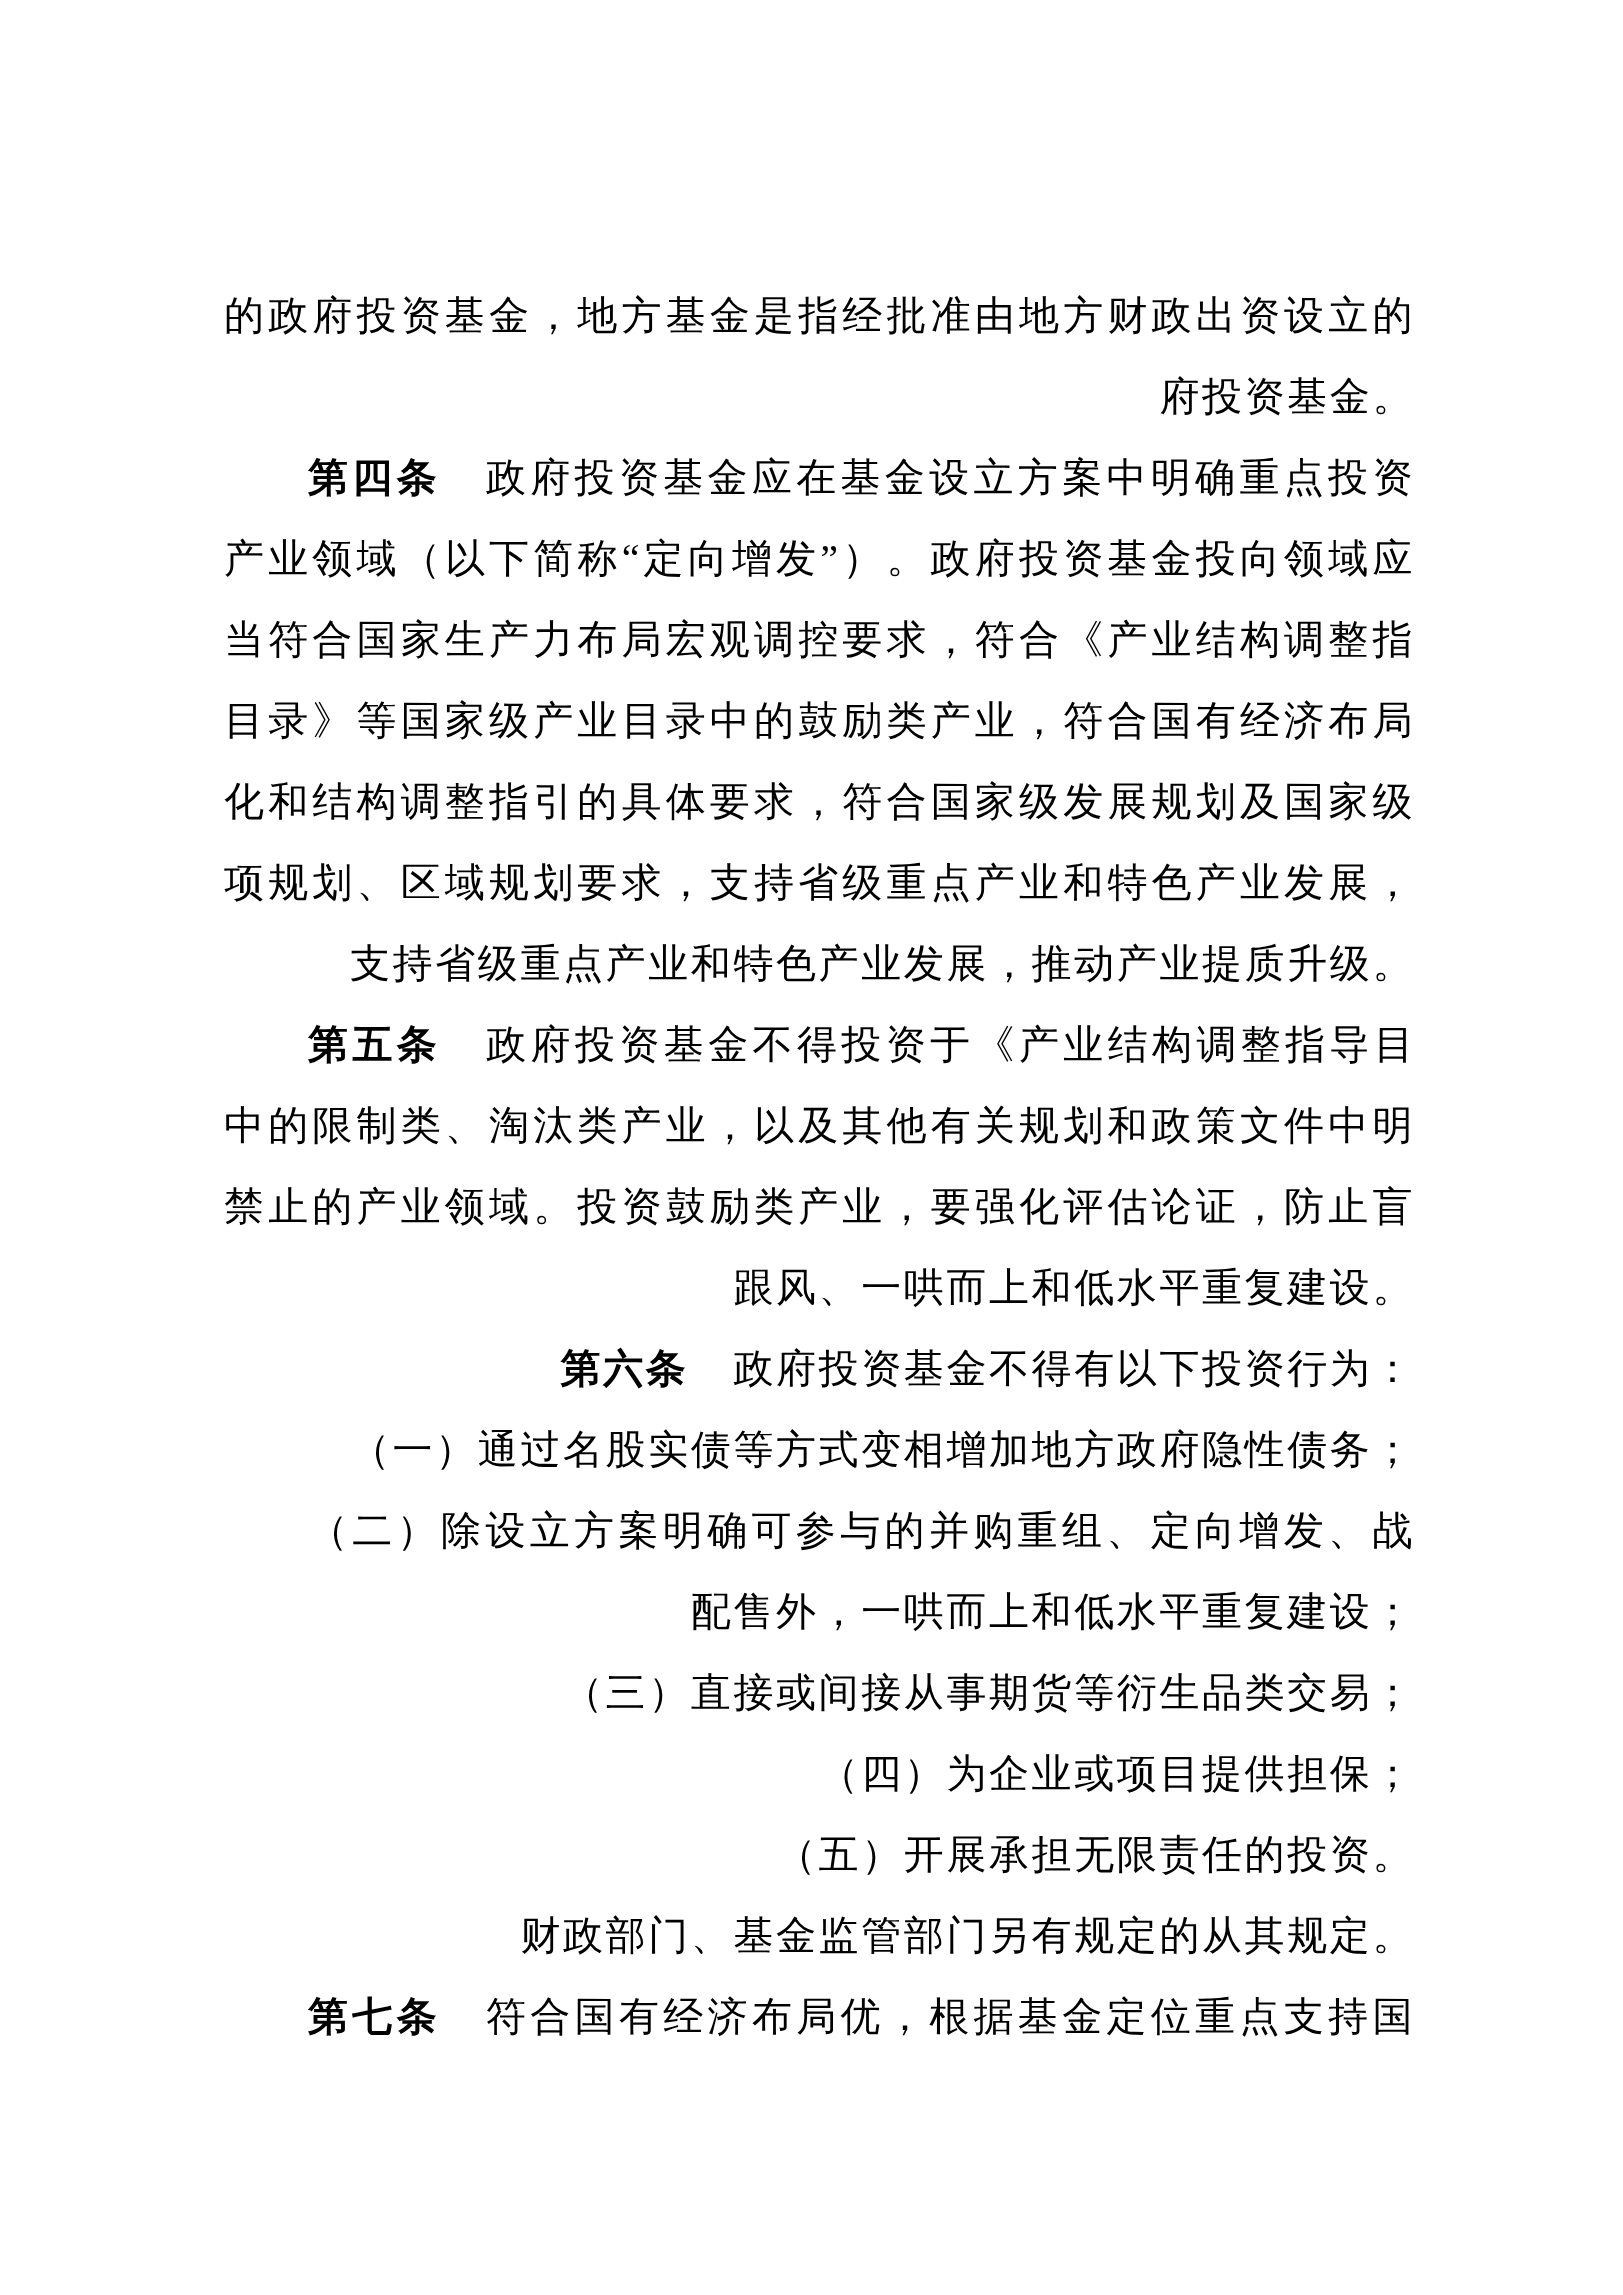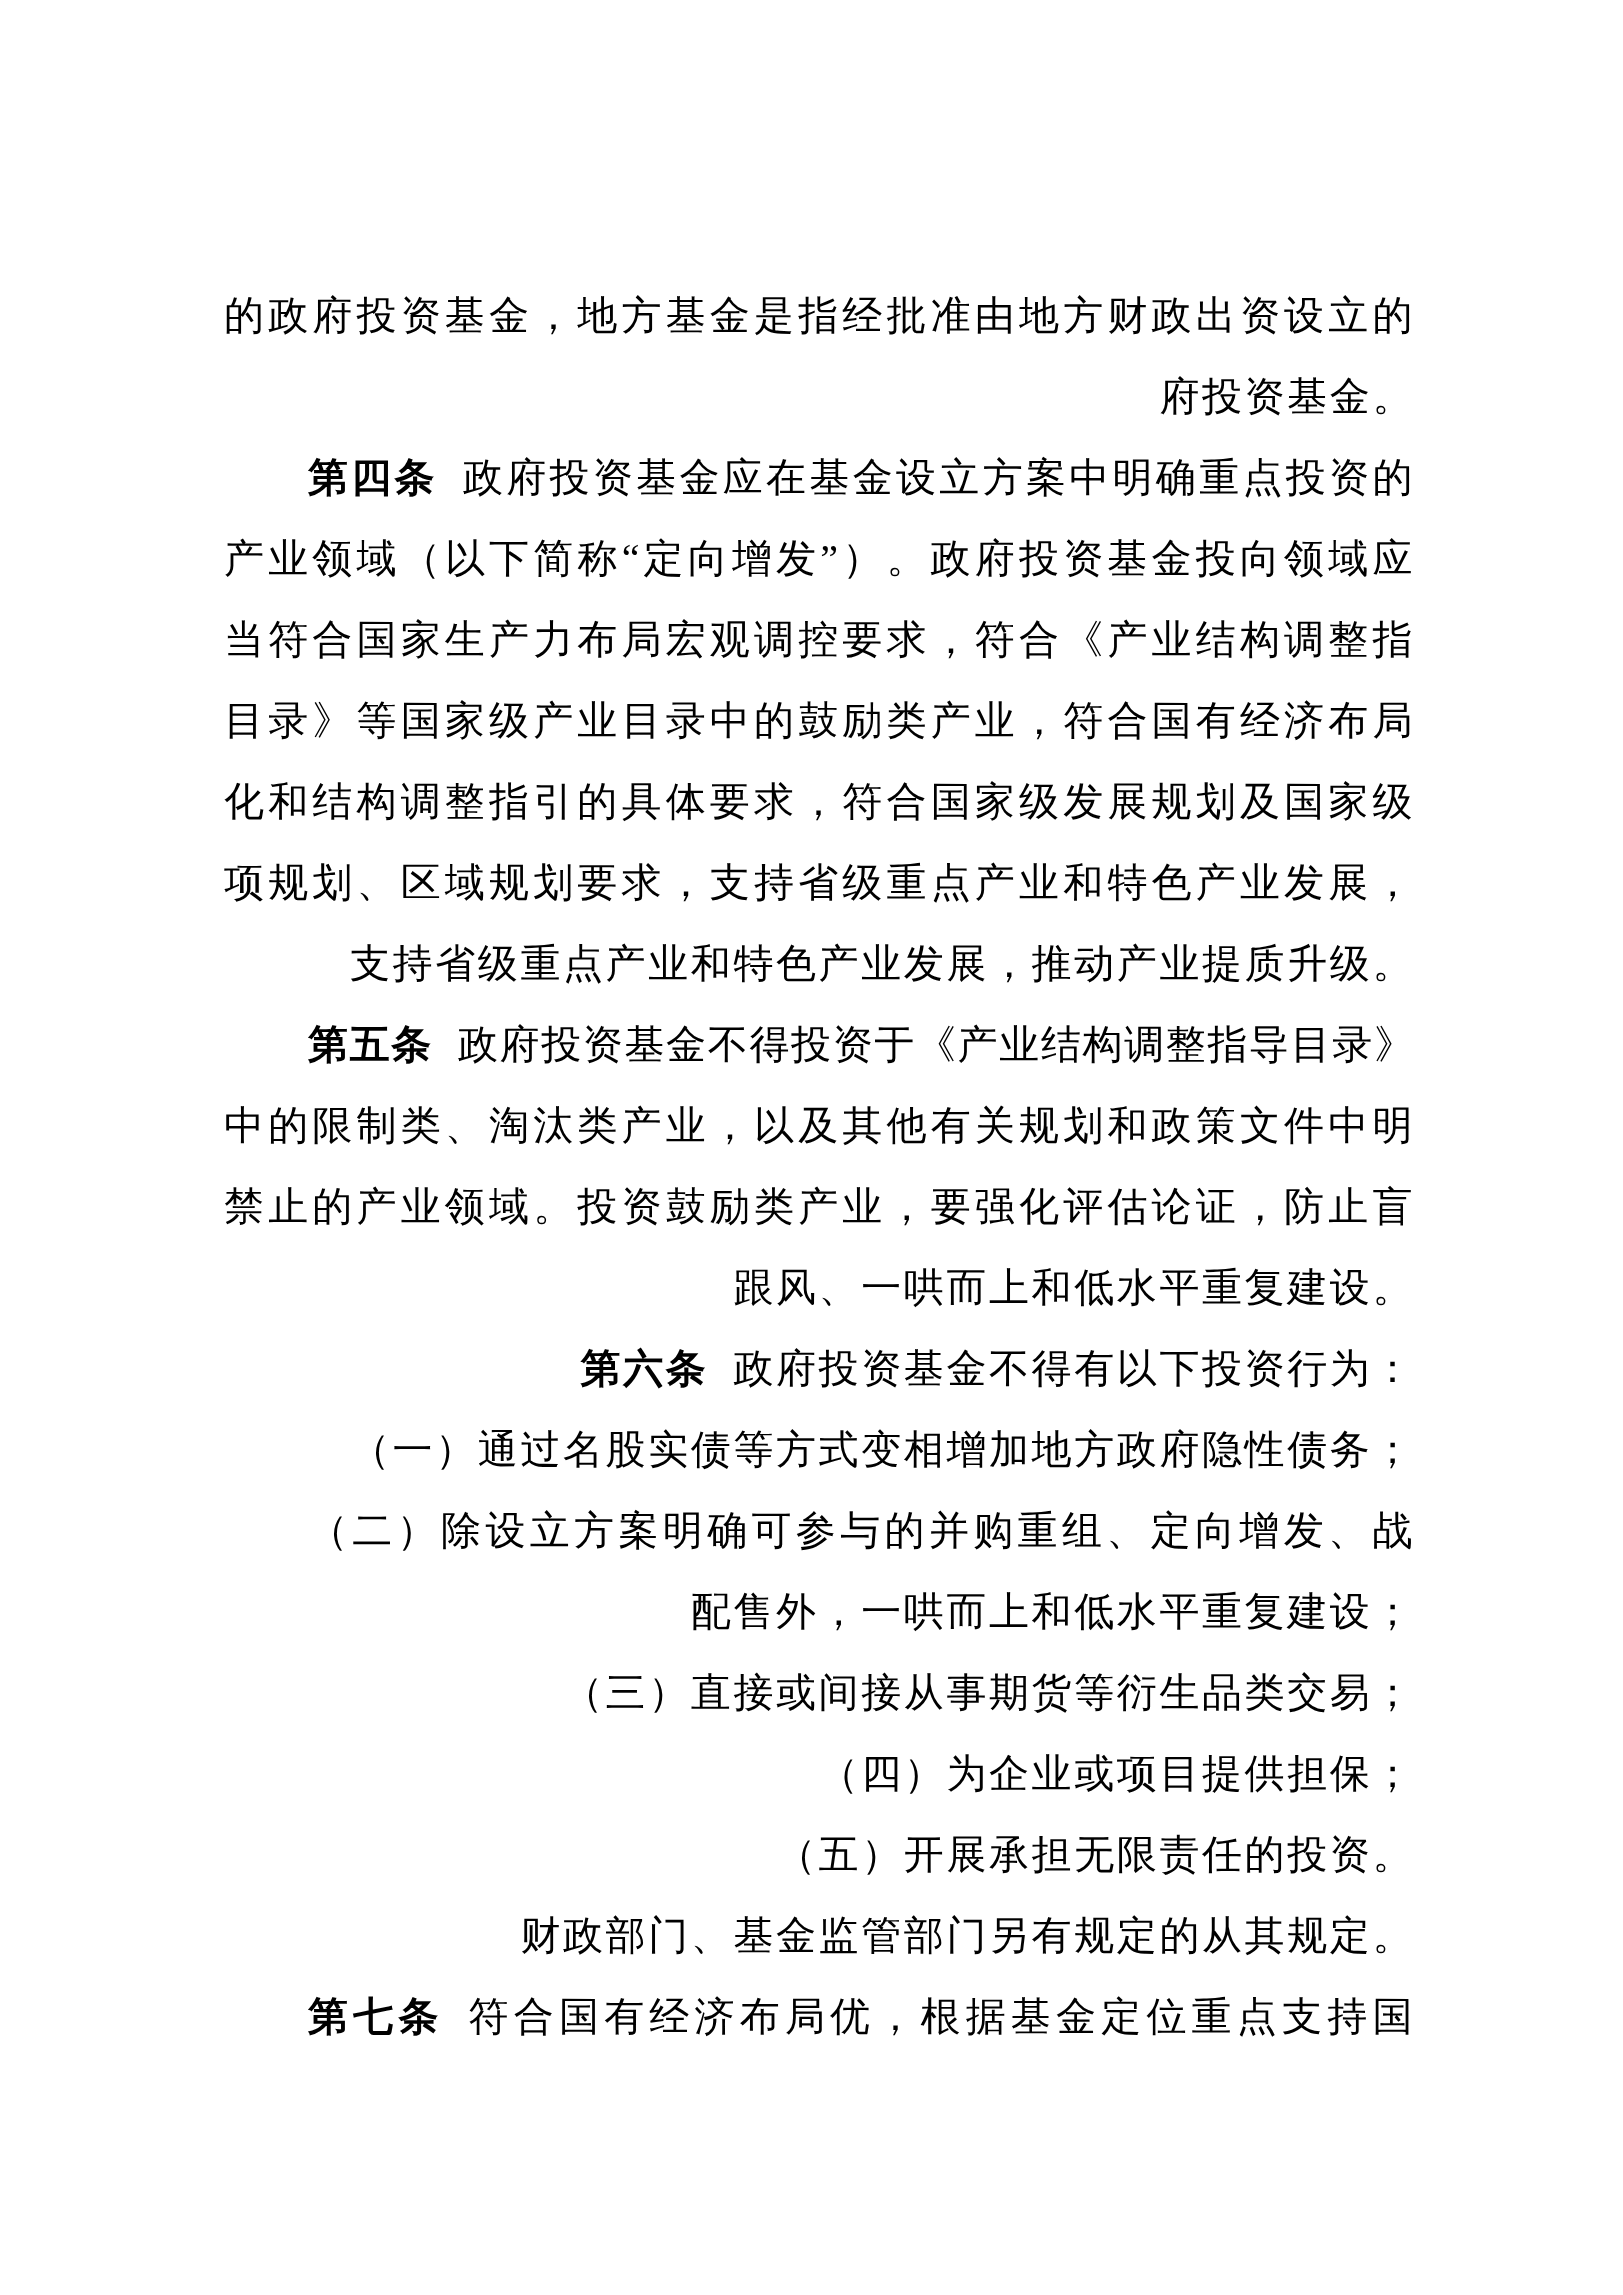--- a/index.html
+++ b/index.html
@@ -39,21 +39,21 @@
   }
   .line.ind {
     padding-left: 84px;
   }
   .line.tight {
     letter-spacing: 1px;
   }
   .head {
     font-weight: 700;
     font-family: Liberation Serif, serif;
-    margin-right: 25px;
+    margin-right: 45px;
   }
 </style>
 </head>
 <body>
 
 <div class="page">
   <div class="content" id="doc-content">
       <div class="line just"><span>的政府投资基金，地方基金是指经批准由地方财政出资设立的政</span></div>
       <div class="line"><span>府投资基金。</span></div>
       <div class="line just ind"><span class="head">第四条</span><span>政府投资基金应在基金设立方案中明确重点投资的</span></div>

